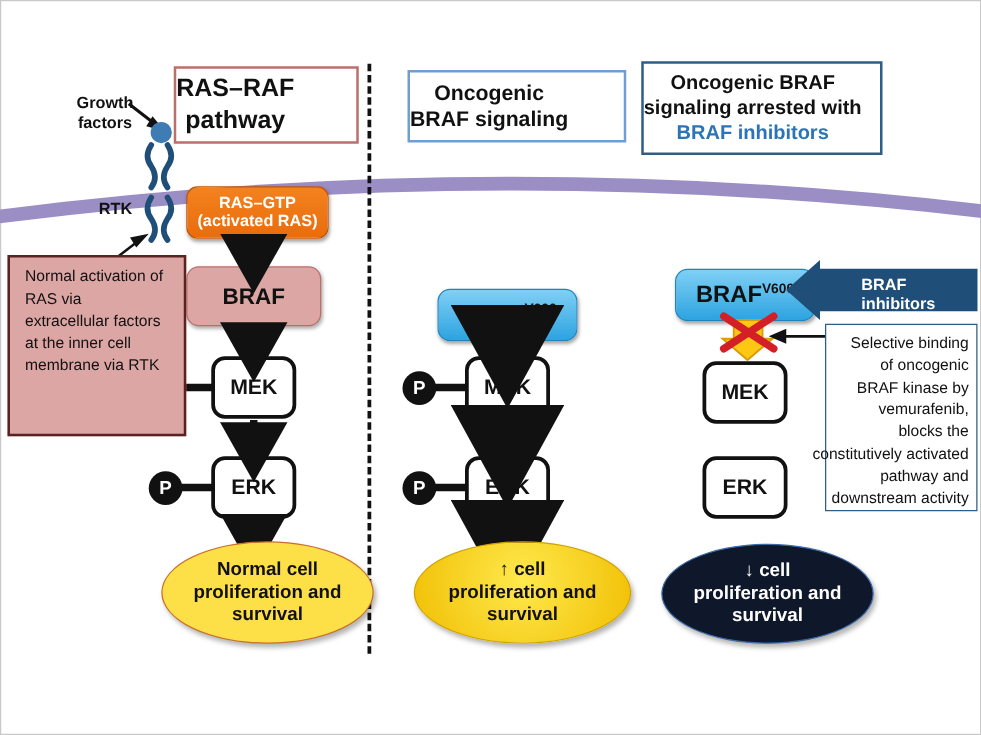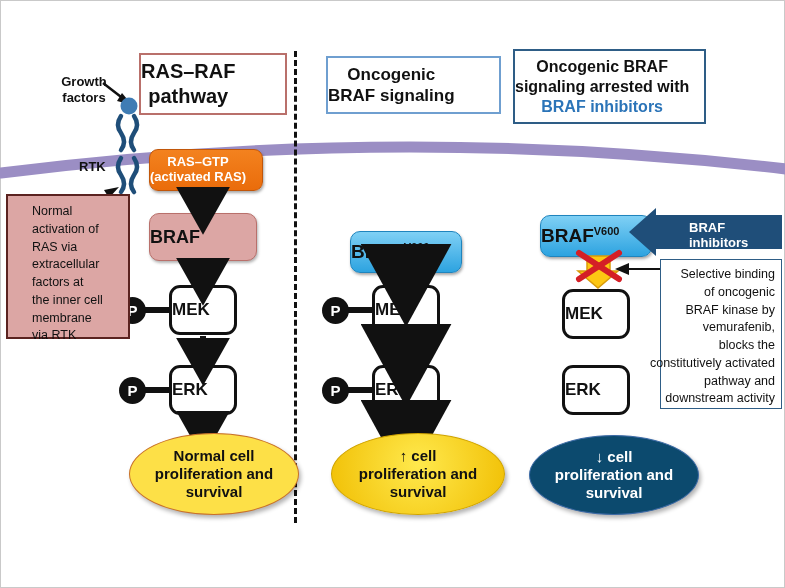--- a/index.html
+++ b/index.html
@@ -17,21 +17,21 @@
 
   
   .hdr{position:absolute;box-sizing:border-box;display:flex;align-items:center;
        text-align:center;background:#fff;font-weight:bold;color:#111;line-height:1.25;}
   .hdr-left{left:138px;top:52px;width:148px;height:62px;border:2px solid #b9706b;font-size:20px;}
   .hdr-mid{left:325px;top:55px;width:175px;height:58px;border:2px solid #6f9fd0;font-size:17px;}
   .hdr-right{left:512px;top:48px;width:193px;height:75px;border:2px solid #2e5d86;font-size:16px;}
   .blue-txt{color:#2b74b8;}
 
   
-  .node{position:absolute;box-sizing:border-box;display:flex;align-items:center;justify-content:flex-start;
+  .node{position:absolute;box-sizing:border-box;display:flex;align-items:center;justify-content:center;
         text-align:center;font-weight:bold;line-height:1.15;}
 
   .ras{left:148px;top:148px;width:114px;height:42px;border-radius:9px;
        background:linear-gradient(#f3821f,#ea6c0b);border:1px solid #c1560a;
        color:#fff;font-size:13px;box-shadow:1px 2px 3px rgba(0,0,0,.35);}
 
   .braf-pink{left:148px;top:212px;width:108px;height:48px;border-radius:10px;
        background:#dca6a4;border:1px solid #b9706b;color:#111;font-size:18px;
        box-shadow:1px 2px 3px rgba(0,0,0,.3);}
 
@@ -51,27 +51,27 @@
   .pstem{position:absolute;height:6px;background:#111;}
 
   
   .oval{position:absolute;display:flex;align-items:center;justify-content:center;text-align:center;
         border-radius:50%;font-weight:bold;line-height:1.2;}
   .oval-orange{left:128px;top:432px;width:168px;height:80px;background:#fde047;
         border:1px solid #c8702a;color:#111;font-size:15px;box-shadow:2px 3px 4px rgba(0,0,0,.3);}
   .oval-yellow{left:330px;top:432px;width:172px;height:80px;
         background:radial-gradient(circle at 50% 38%,#ffe94d,#f0bd00);
         border:1px solid #cfa300;color:#111;font-size:15px;box-shadow:2px 3px 4px rgba(0,0,0,.3);}
-  .oval-blue{left:528px;top:434px;width:168px;height:78px;background:#0c4a6e;
+  .oval-blue{left:528px;top:434px;width:168px;height:78px;background:#0f172a;
         border:1px solid #3c6aa6;color:#fff;font-size:15px;box-shadow:2px 3px 4px rgba(0,0,0,.3);}
 
   
   .anno{position:absolute;box-sizing:border-box;font-size:12.5px;line-height:1.42;color:#111;}
-  .anno-left{left:5px;top:193px;width:124px;height:145px;background:#dca6a4;border:2px solid #5b2320;
-        padding:7px 24px;}
+  .anno-left{left:5px;top:203px;width:143px;height:145px;background:#dca6a4;border:2px solid #5b2320;
+        padding:7px 12px;}
   .anno-right{left:659px;top:258px;width:122px;height:150px;background:#fff;border:1.5px solid #2e5d86;
         padding:6px 6px;text-align:right;}
   .anno-right .ov{white-space:nowrap;margin-left:-42px;}
 
   
   .lbl{position:absolute;font-weight:bold;color:#111;}
   .lbl-growth{left:46px;top:73px;width:74px;font-size:13px;text-align:center;line-height:1.25;}
   .lbl-rtk{left:78px;top:158px;font-size:13px;}
 
   .bodytext{position:absolute;left:378px;top:150px;width:370px;text-align:center;

